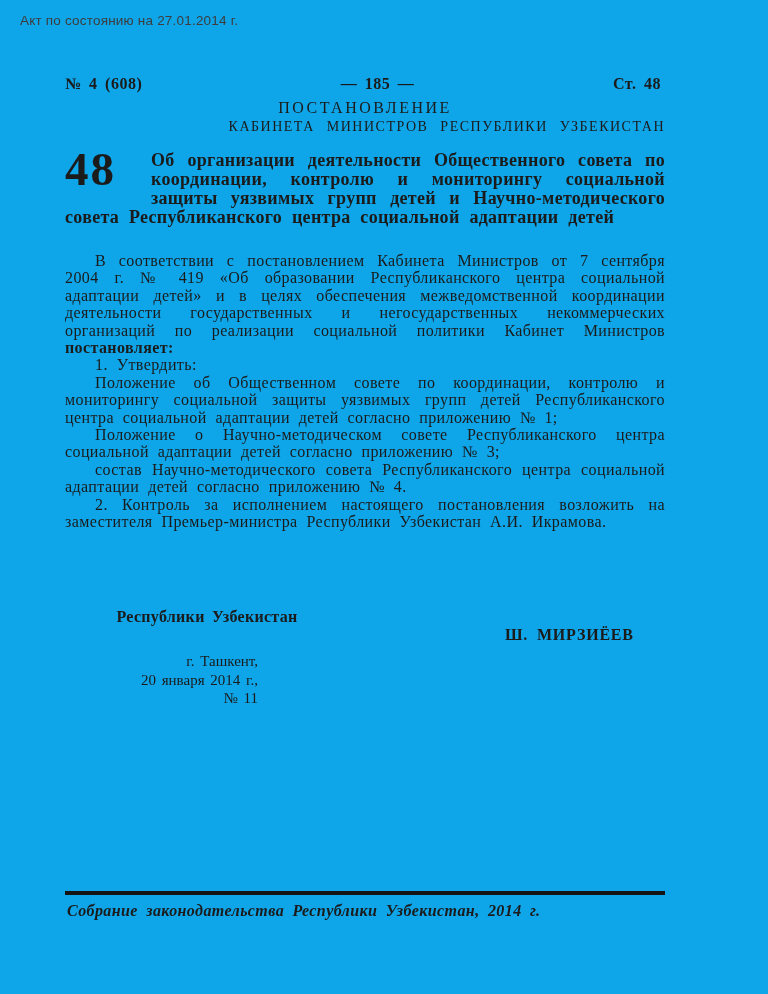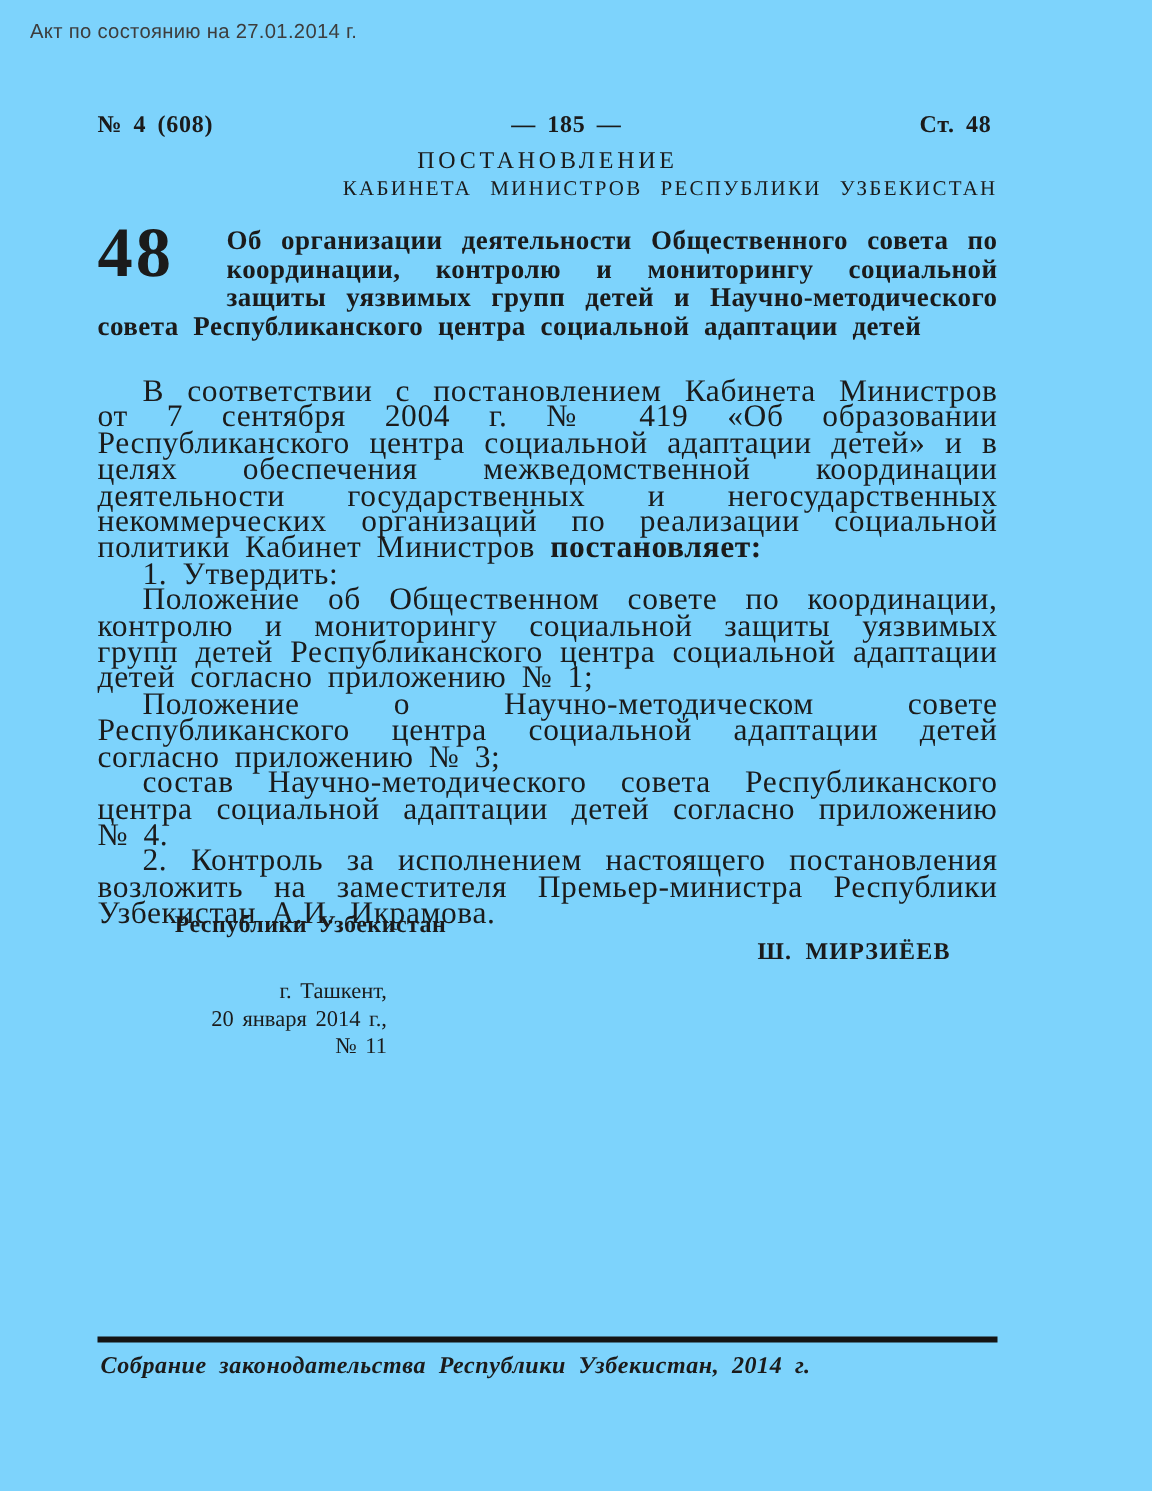--- a/index.html
+++ b/index.html
@@ -1,21 +1,21 @@
 <!DOCTYPE html>
 <html><head>
 <meta charset="utf-8">
 <style>
   * { margin: 0; padding: 0; box-sizing: border-box; }
   html, body { background: #ffffff; }
   .page {
     position: relative;
     width: 768px;
     height: 994px;
-    background: #7dd3fc;
+    background: #0ea5e9;
     overflow: hidden;
     color: #1b1b1b;
     font-family: "Liberation Serif", "DejaVu Serif", serif;
   }
   .status-note {
     position: absolute;
     top: 13px;
     left: 20px;
     font-family: "Liberation Sans", "DejaVu Sans", sans-serif;
     font-size: 13.5px;
@@ -86,21 +86,21 @@
     word-spacing: 5px;
     letter-spacing: 0.3px;
   }
   .doc-body {
     position: absolute;
     top: 252px;
     left: 0;
     width: 100%;
   }
   .doc-body p {
-    font-size: 21px;
+    font-size: 16px;
     line-height: 17.4px;
     text-align: justify;
     text-indent: 30px;
     word-spacing: 4.5px;
     letter-spacing: 0.4px;
   }
   .signature {
     position: absolute;
     top: 607px;
     left: 0;

